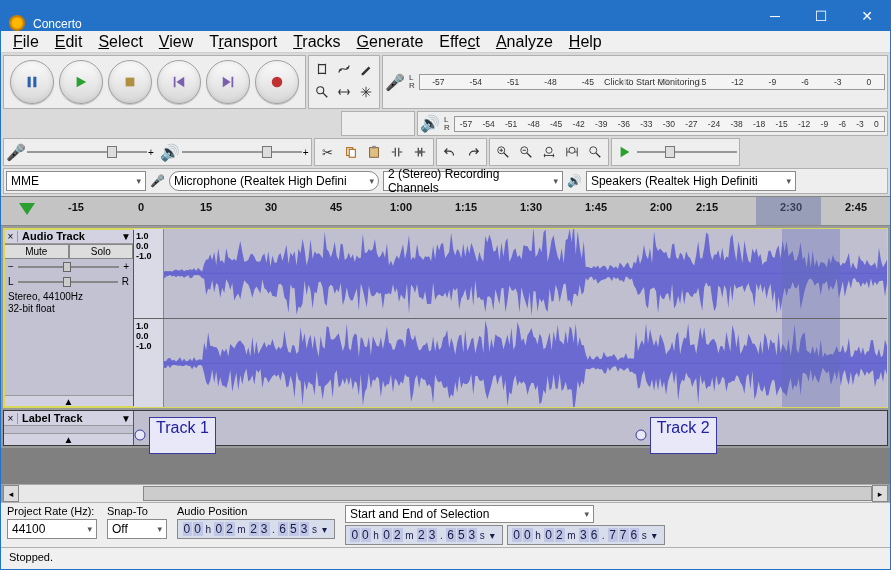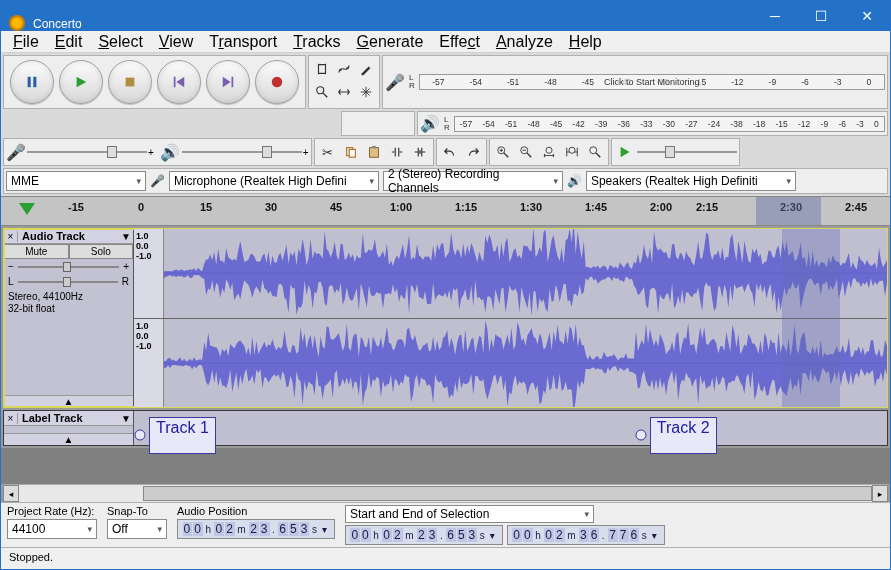--- a/index.html
+++ b/index.html
@@ -333,21 +333,21 @@
         </div>
     </div>
   </div>
 
   <div class="devicebar">
     <div class="combo" style="width:140px;">
         <span>MME</span>
         <span class="arrow">▾</span>
       </div>
     <span>🎤</span>
-    <div class="combo" style="width:210px;">
+    <div class="combo" style="width:210px;border-radius:10px;">
         <span>Microphone (Realtek High Defini</span>
         <span class="arrow">▾</span>
       </div>
     <div class="combo" style="width:180px;">
         <span>2 (Stereo) Recording Channels</span>
         <span class="arrow">▾</span>
       </div>
     <span>🔊</span>
     <div class="combo" style="width:210px;">
         <span>Speakers (Realtek High Definiti</span>

